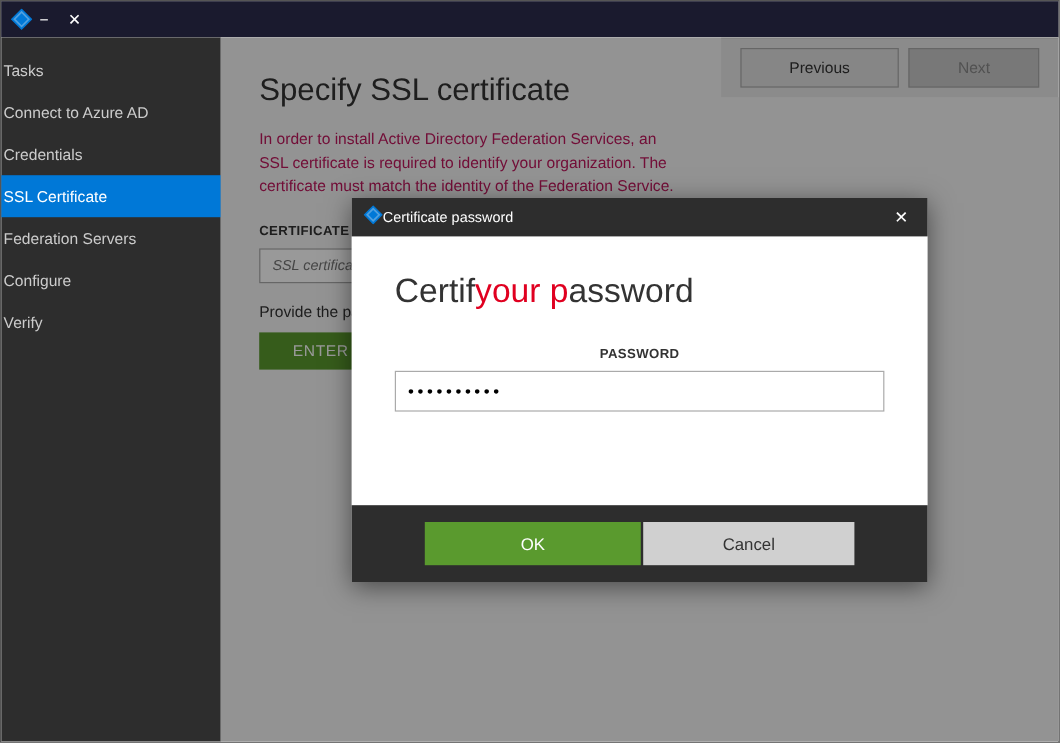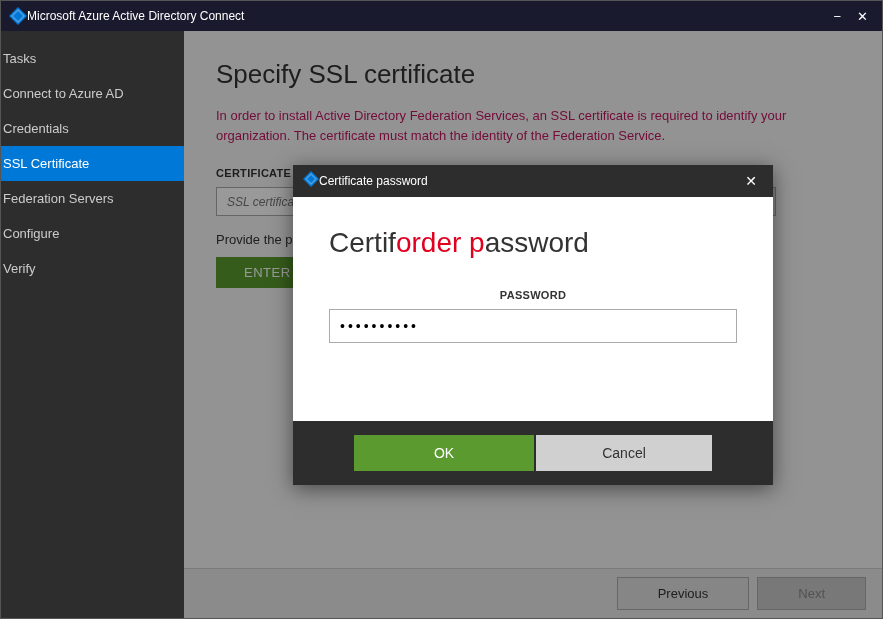--- a/index.html
+++ b/index.html
@@ -40,21 +40,21 @@
       padding: 10px 2px;
       color: #ccc;
       cursor: pointer;
       font-size: 13px;
     }
     .sidebar-item.active {
       background: #0078d7;
       color: white;
     }
 
-    .content-area { flex: 1; background: #f5f5f5; display: flex; flex-direction: column; position: relative; }
+    .content-area { flex: 1; background: #f5f5f5; display: flex; flex-direction: row; position: relative; }
 
     .content-inner { padding: 28px 32px; flex: 1; }
 
     .page-title { font-size: 26px; font-weight: 300; color: #333; margin-bottom: 16px; }
 
     .description { color: #be185d; font-size: 13px; line-height: 1.5; margin-bottom: 20px; max-width: 580px; }
 
     .field-label { font-size: 11px; font-weight: 600; color: #333; margin-bottom: 6px; display: flex; align-items: center; gap: 6px; text-transform: uppercase; letter-spacing: 0.3px; }
 
     .help-icon {
@@ -222,21 +222,20 @@
 <div class="window">
 
   <div class="title-bar">
     <div class="azure-diamond">
       <svg viewBox="0 0 18 18" xmlns="http://www.w3.org/2000/svg">
         <polygon points="9,0 18,9 9,18 0,9" fill="#0078d7"></polygon>
         <polygon points="9,2 16,9 9,16 2,9" fill="#50a0e0"></polygon>
         <polygon points="9,4 14,9 9,14 4,9" fill="#0078d7"></polygon>
       </svg>
     </div>
-    <span class="title-bar-title">Microsoft Azure Active Directory Connect</span>
     <div class="title-bar-controls">
       <button class="title-bar-btn">−</button>
       <button class="title-bar-btn close">✕</button>
     </div>
   </div>
 
   <div class="main-area">
 
     <div class="sidebar">
       <div class="sidebar-item">
@@ -297,21 +296,21 @@
                 <polygon points="8,2 14,8 8,14 2,8" fill="#50a0e0"></polygon>
                 <polygon points="8,4 12,8 8,12 4,8" fill="#0078d7"></polygon>
               </svg>
             </div>
             <span class="modal-title-text">Certificate password</span>
             <button class="modal-close-btn">✕</button>
           </div>
 
           <div class="modal-body">
             <h2 class="modal-heading">
-              <span style="color:#333;">Certif</span><span style="color:#e00020;">order p</span><span style="color:#333;">assword</span>
+              <span style="color:#333;">Certif</span><span style="color:#e00020;">your p</span><span style="color:#333;">assword</span>
             </h2>
             <div class="modal-field-label">PASSWORD</div>
             <input class="modal-password-input" type="password" value="1234567890" style="">
           </div>
 
           <div class="modal-footer">
             <button class="modal-ok-btn">OK</button>
             <button class="modal-cancel-btn">Cancel</button>
           </div>
         </div>

